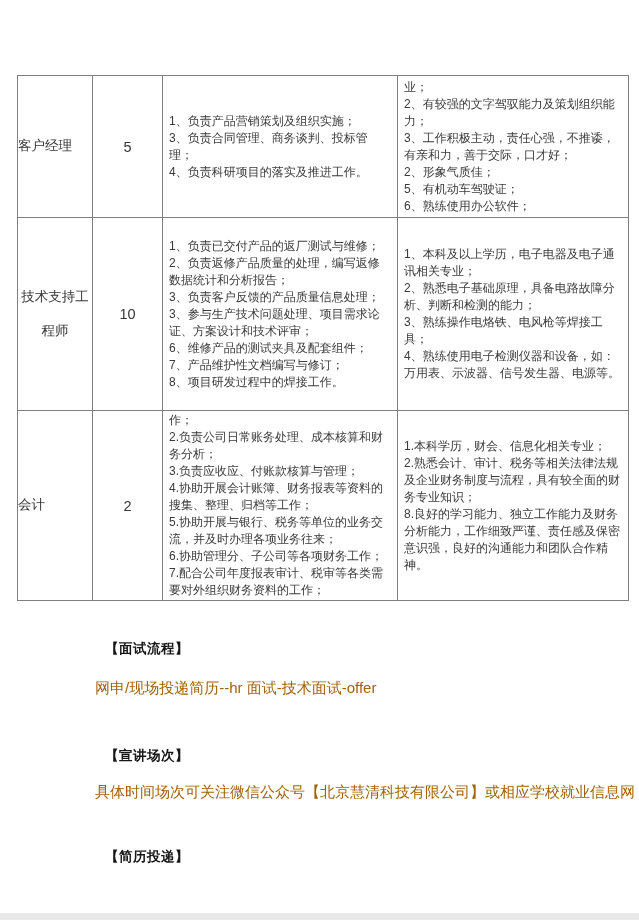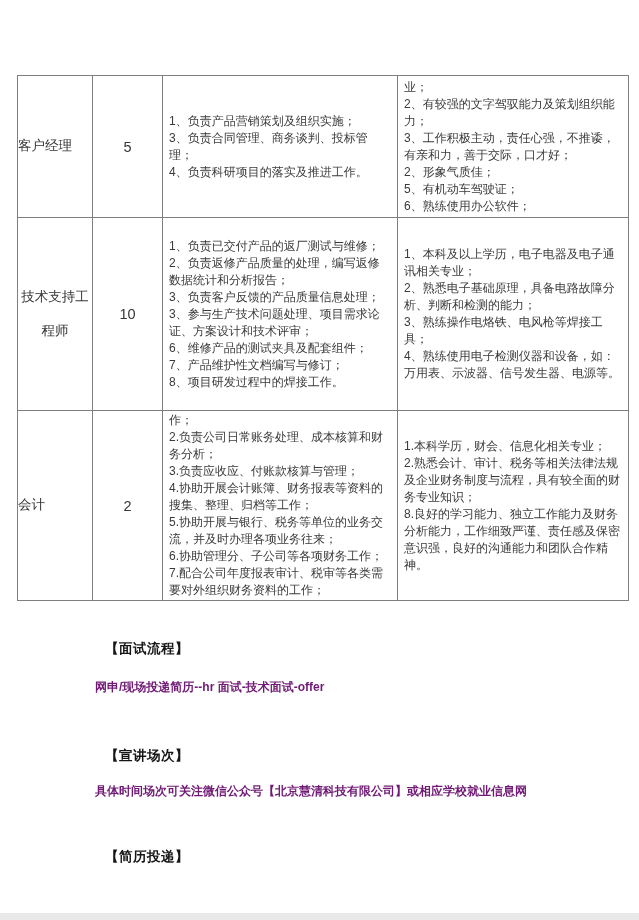--- a/index.html
+++ b/index.html
@@ -35,21 +35,21 @@
     width:231px;display:flex;flex-direction:column;justify-content:center;
     font-size:12px;line-height:17px;padding:3px 7px 3px 6px;
   }
   .cell p{margin:0;}
   .section-heading{
     position:absolute;left:95px;font-size:13.5px;font-weight:bold;color:#161616;
     letter-spacing:0.5px;
     margin-left:10px;
   }
   .section-body{
-    position:absolute;left:95px;font-size:12px;color:#701a75;font-weight:bold;
+    position:absolute;left:95px;font-size:15px;color:#a16207;
   }
   .heading-1{top:640px;}
   .body-1{top:679px;}
   .heading-2{top:747px;}
   .body-2{top:783px;}
   .heading-3{top:848px;}
   .bottom-edge{
     position:absolute;left:0;bottom:0;width:639px;height:7px;background:#e9e9e9;
   }
 </style>

